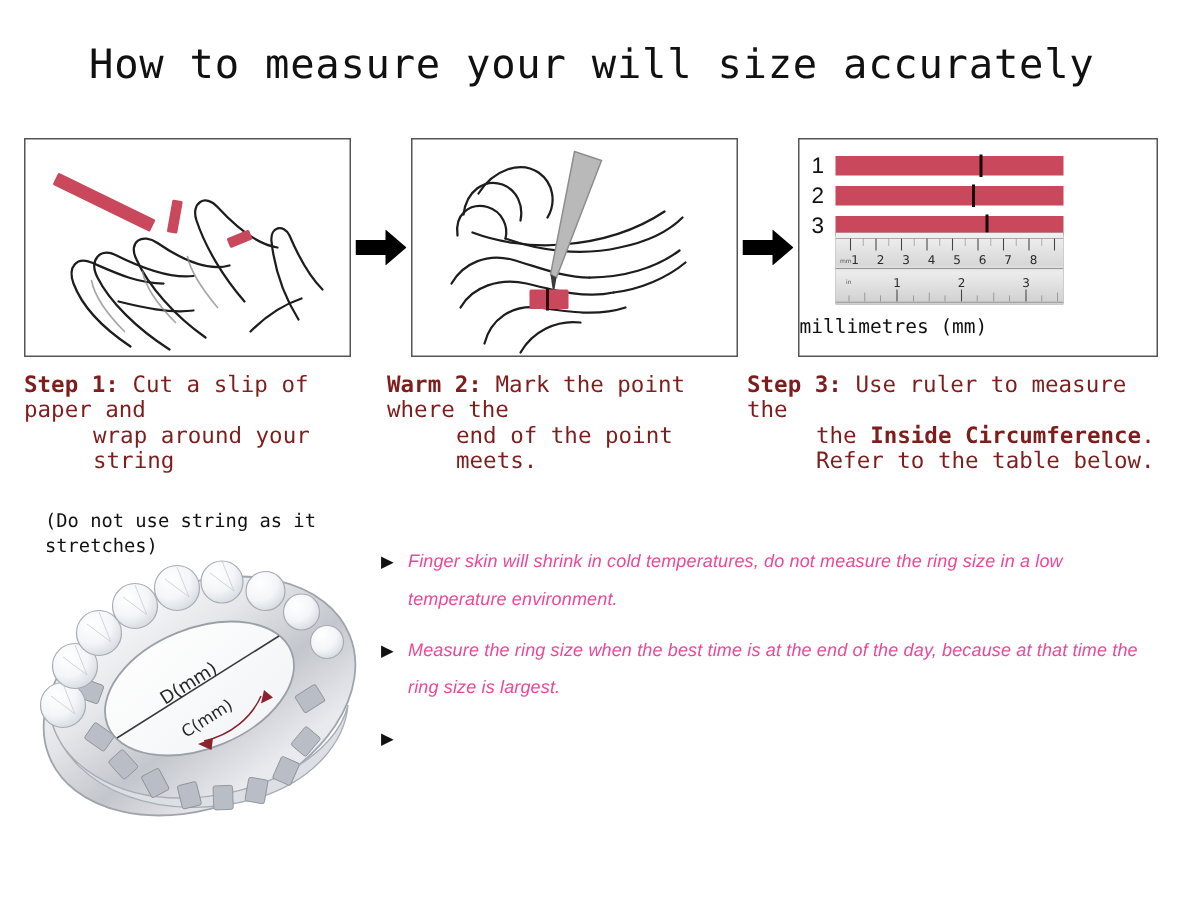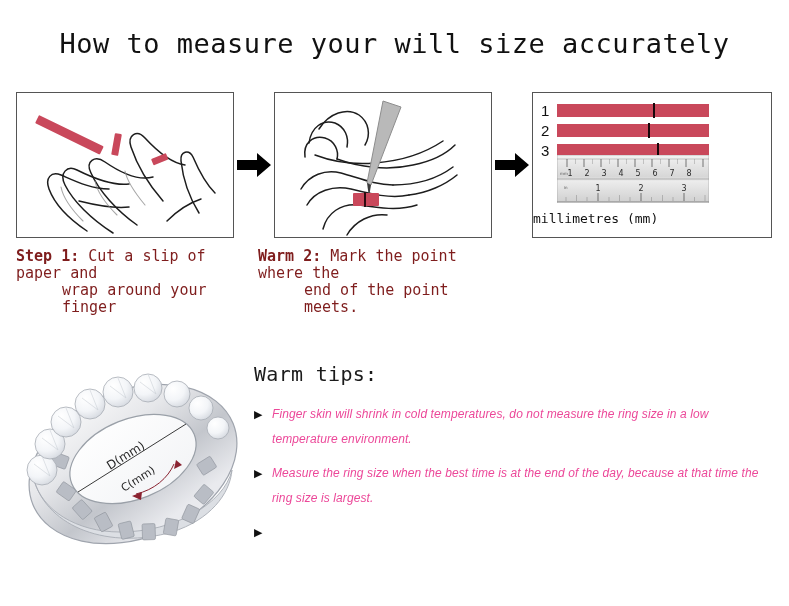--- a/index.html
+++ b/index.html
@@ -335,33 +335,40 @@
     <div class="ruler-caption">millimetres (mm)</div>
   </div>
 </div>
 
 <div id="captions">
 
   <div class="cap-col cap-col-1">
     <div class="cap-main">
       <span class="lead">Step 1:</span>
       <span>Cut a slip of paper and</span>
-      <span class="cap-indent">wrap around your finger</span>
+      <span class="cap-indent">wrap around your string</span>
     </div>
+    <div class="cap-note cap-note-1">(Do not use string as it stretches)</div>
   </div>
 
   <div class="cap-col cap-col-2">
     <div class="cap-main">
       <span class="lead">Warm 2:</span>
       <span>Mark the point where the</span>
       <span class="cap-indent">end of the point meets.</span>
     </div>
   </div>
 
   <div class="cap-col cap-col-3">
+    <div class="cap-main">
+      <span class="lead">Step 3:</span>
+      <span>Use ruler to measure the</span>
+      <span class="cap-indent"><span>the </span><span class="b">Inside Circumference</span><span>.</span></span>
+      <span class="cap-indent">Refer to the table below.</span>
+    </div>
   </div>
 </div>
 
 <svg id="ring-figure" viewBox="0 0 238 215">
   <defs>
     <linearGradient id="bandg" x1="0" y1="0" x2="0.4" y2="1">
       <stop offset="0%" stop-color="#ffffff"></stop>
       <stop offset="40%" stop-color="#e6e7ea"></stop>
       <stop offset="70%" stop-color="#c3c6cc"></stop>
       <stop offset="100%" stop-color="#e9eaee"></stop>
@@ -426,21 +433,20 @@
 
   <g>
     <path d="M122 142 C 140 138, 154 126, 160 112" fill="none" stroke="#8a2230" stroke-width="1"></path>
     <path d="M118 144 l10 -4 l-1 8 z" fill="#8a2230"></path>
     <path d="M162 108 l-2 9 l8 -4 z" fill="#8a2230"></path>
     <text x="110" y="140" font-family="DejaVu Sans, sans-serif" font-size="11" fill="#262626" transform="rotate(-32 110 140)">C(mm)</text>
   </g>
 </svg>
 
 <div id="tips">
-  <div id="tips-heading">Warm tips:</div>
 
   <div class="tip-item">
     <span class="tip-bullet">▶</span>
     <span class="tip-text">Finger skin will shrink in cold temperatures, do not measure the ring size in a low temperature environment.</span>
   </div>
   <div class="tip-item">
     <span class="tip-bullet">▶</span>
     <span class="tip-text">Measure the ring size when the best time is at the end of the day, because at that time the ring size is largest.</span>
   </div>
   <div class="tip-item">

